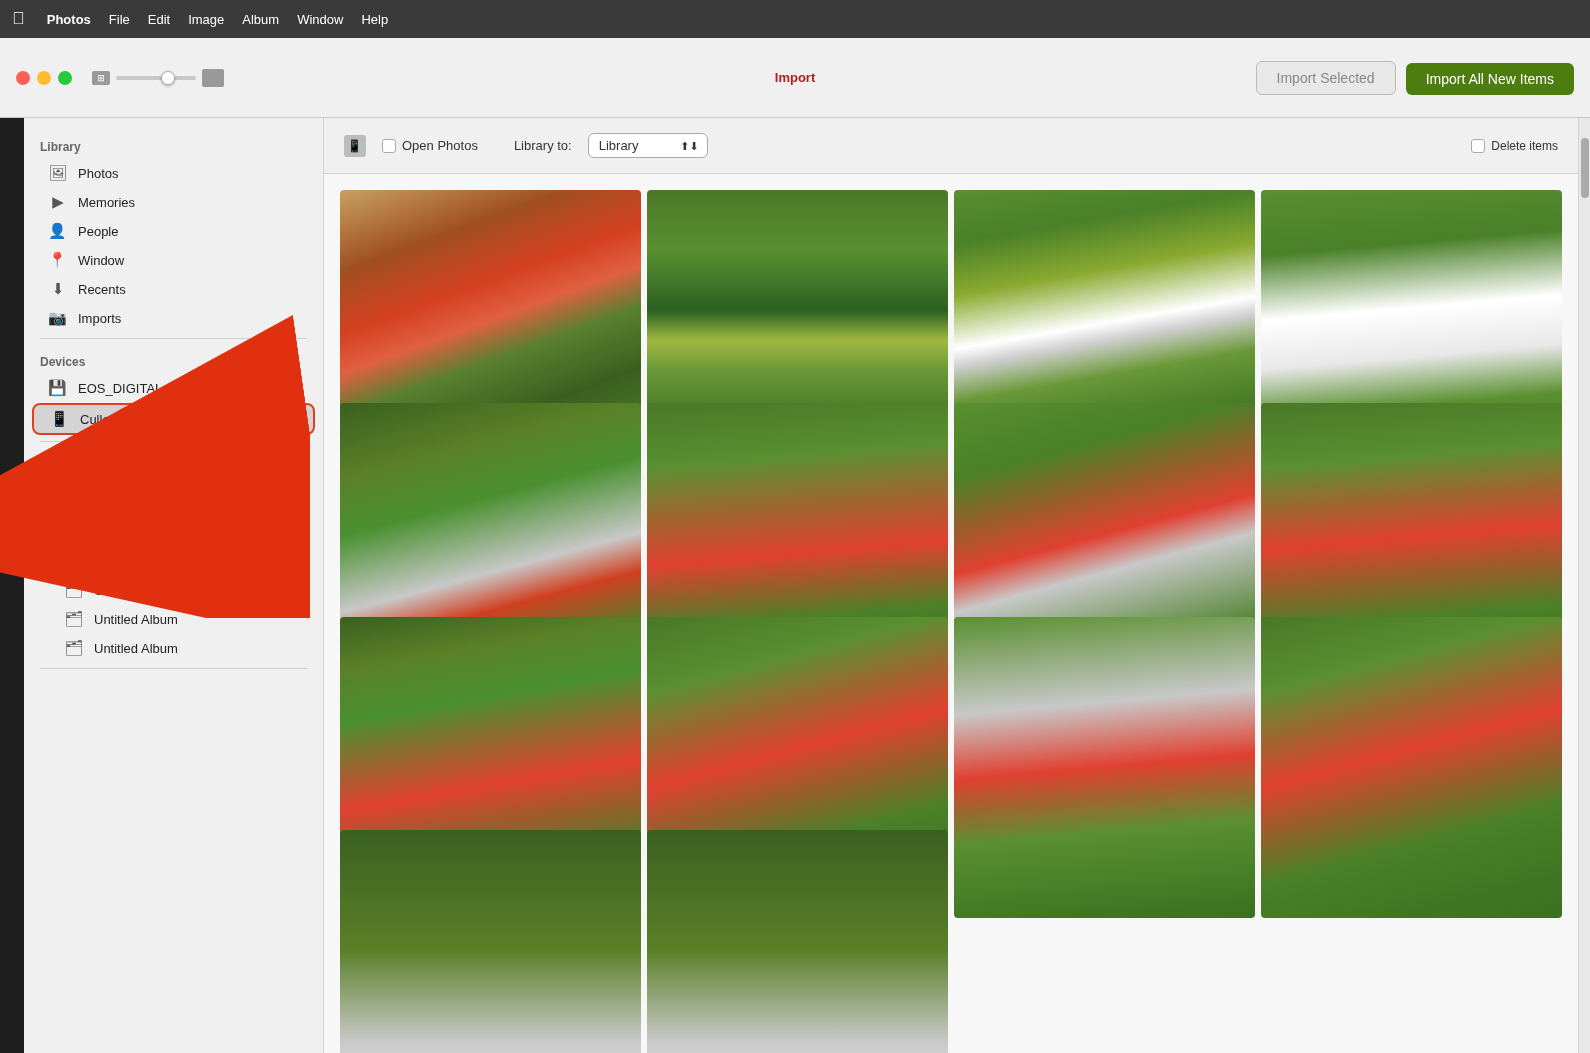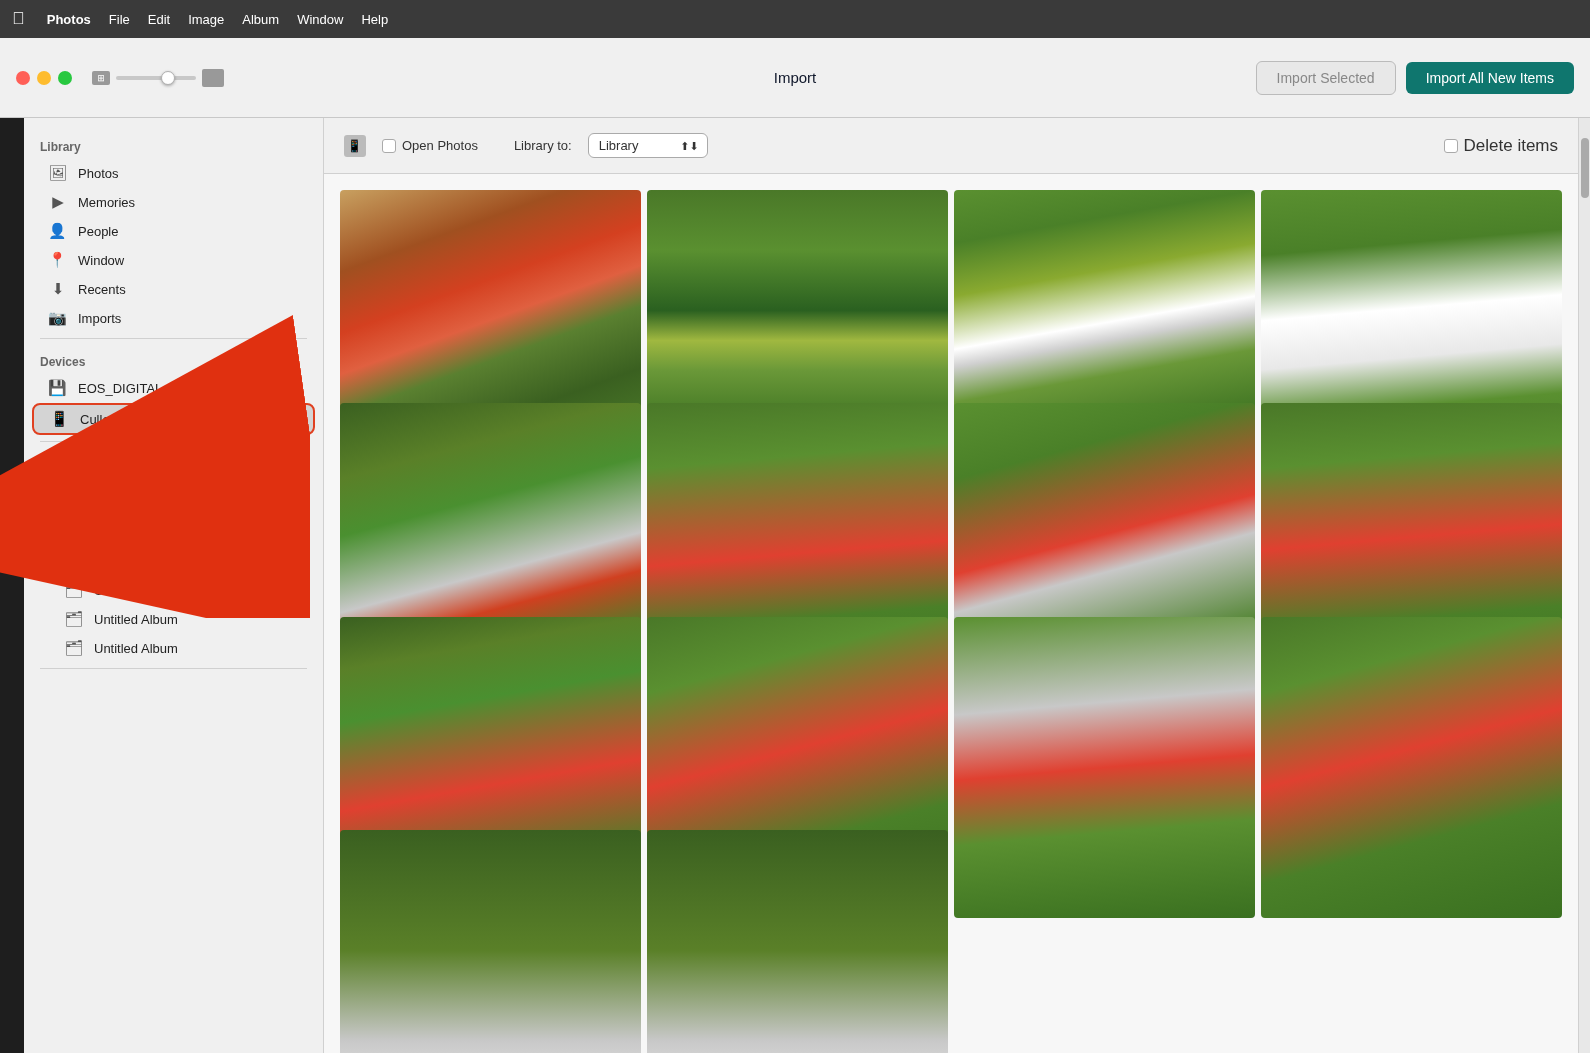--- a/index.html
+++ b/index.html
@@ -102,43 +102,43 @@
       width: 22px;
       height: 18px;
       background: #999;
       border-radius: 2px;
     }
 
     .toolbar-title {
       position: absolute;
       left: 50%;
       transform: translateX(-50%);
-      font-size: 15px;
-      font-weight: 400;
-      color: #0f172a;
+      font-size: 13px;
+      font-weight: 700;
+      color: #b91c1c;
     }
 
     .toolbar-right {
       margin-left: auto;
       display: flex;
-      align-items: center;
+      align-items: flex-end;
       gap: 10px;
     }
     .btn-import-selected {
       padding: 8px 20px;
       background: #e8e8e8;
       border: 1px solid #bbb;
       border-radius: 6px;
       font-size: 14px;
       color: #888;
       cursor: pointer;
     }
     .btn-import-all {
       padding: 8px 20px;
-      background: #0f766e;
+      background: #4d7c0f;
       border: none;
       border-radius: 6px;
       font-size: 14px;
       color: #fff;
       font-weight: 500;
       cursor: pointer;
     }
 
     
     .main-layout {
@@ -273,21 +273,21 @@
       font-size: 13px;
       color: #333;
       position: relative;
       min-width: 120px;
     }
     .delete-items-label {
       margin-left: auto;
       display: flex;
       align-items: center;
       gap: 6px;
-      font-size: 17px;
+      font-size: 12px;
       color: #333;
     }
 
     
     .photo-grid {
       flex: 1;
       overflow-y: auto;
       padding: 16px;
       display: grid;
       grid-template-columns: repeat(4, 1fr);

